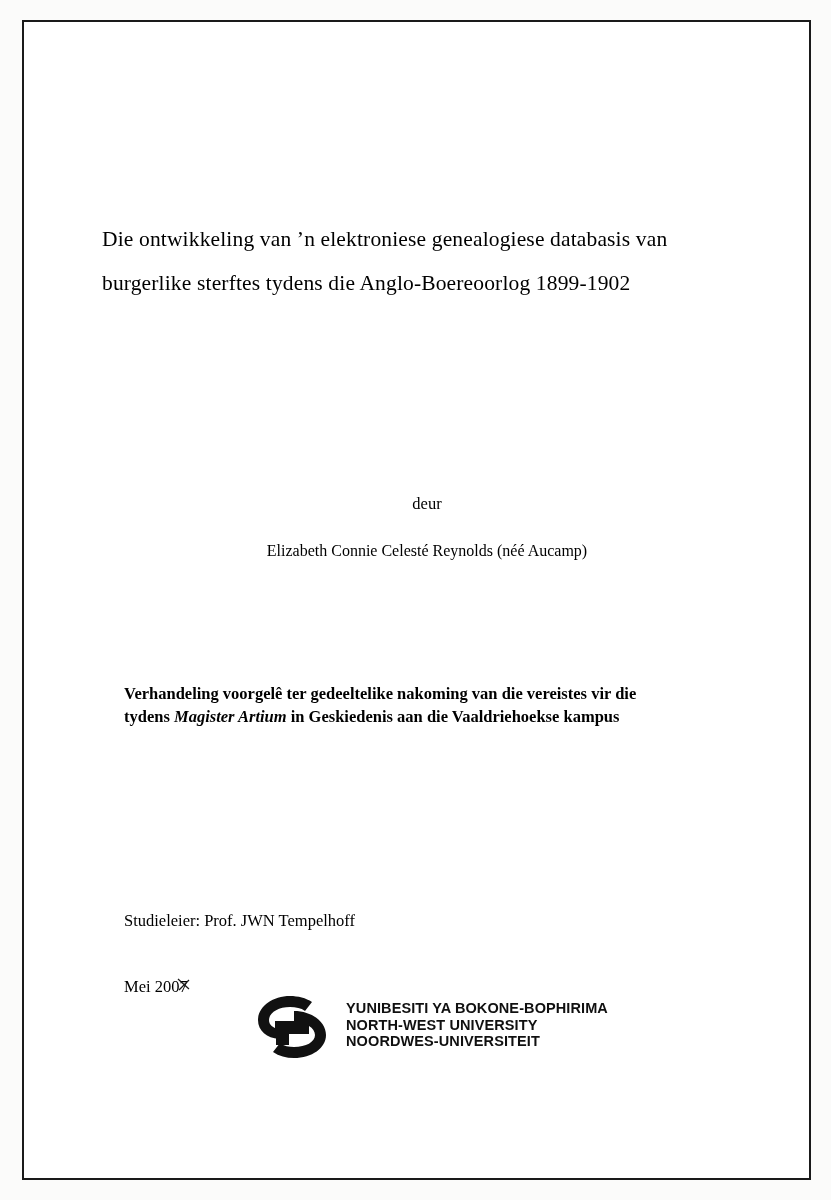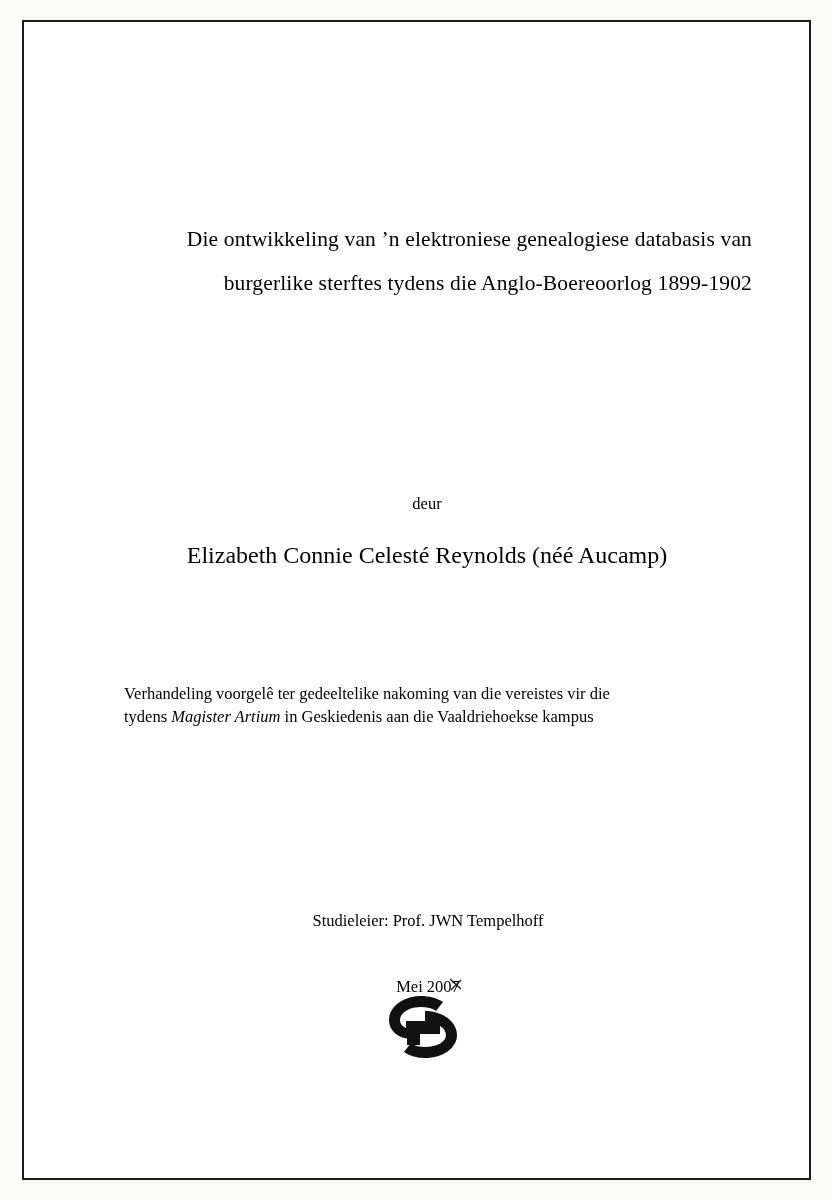--- a/index.html
+++ b/index.html
@@ -38,21 +38,21 @@
     left: 78px;
     top: 0;
     width: 650px;
     height: 100%;
   }
   .title-block {
     position: absolute;
     top: 195px;
     left: 0;
     width: 650px;
-    text-align: right;
+    text-align: left;
   }
   .title-line {
     font-size: 21.5px;
     line-height: 44px;
     letter-spacing: 0.15px;
     white-space: nowrap;
   }
   .deur {
     position: absolute;
     top: 432px;
@@ -61,44 +61,44 @@
     text-align: center;
     font-size: 16.5px;
     margin-top: 40px;
   }
   .author {
     position: absolute;
     top: 520px;
     left: 0;
     width: 650px;
     text-align: center;
-    font-size: 24px;
+    font-size: 16px;
   }
   .statement {
     position: absolute;
     top: 660px;
     left: 22px;
     width: 608px;
     font-size: 16.5px;
     line-height: 23px;
+    font-weight: bold;
   }
   .statement .just {
     text-align: justify;
   }
   .statement i {
     font-style: italic;
   }
   .supervisor {
     position: absolute;
     top: 888px;
     left: 22px;
     width: 608px;
     font-size: 16.5px;
     line-height: 22px;
-    text-align: center;
   }
   .date-row {
     position: relative;
     display: inline-block;
     margin-top: 44px;
   }
   .date-strike {
     position: absolute;
     right: -2px;
     top: 2px;
@@ -164,17 +164,22 @@
 
       <div class="logo-wrap">
         <svg class="logo-mark" viewBox="0 0 92 70">
           <g fill="#111111">
             <path d="M44 6 C26 6 12 17 12 30 C12 41 21 48 33 49 L33 39 C27 38 23 35 23 30 C23 23 32 17 44 17 C50 17 55 18 59 21 L66 12 C60 8 52 6 44 6 Z"></path>
             <path d="M48 21 C66 21 80 32 80 45 C80 58 66 68 48 68 C40 68 33 66 27 62 L34 53 C38 56 43 57 48 57 C60 57 69 52 69 45 C69 38 60 32 48 32 L48 21 Z"></path>
             <rect x="29" y="31" width="34" height="13"></rect>
             <rect x="30" y="31" width="13" height="24"></rect>
           </g>
         </svg>
+        <div class="logo-text">
+          <div>YUNIBESITI YA BOKONE-BOPHIRIMA</div>
+          <div>NORTH-WEST UNIVERSITY</div>
+          <div>NOORDWES-UNIVERSITEIT</div>
+        </div>
       </div>
 
     </div>
   </div>
 </div>
 
 </body></html>

